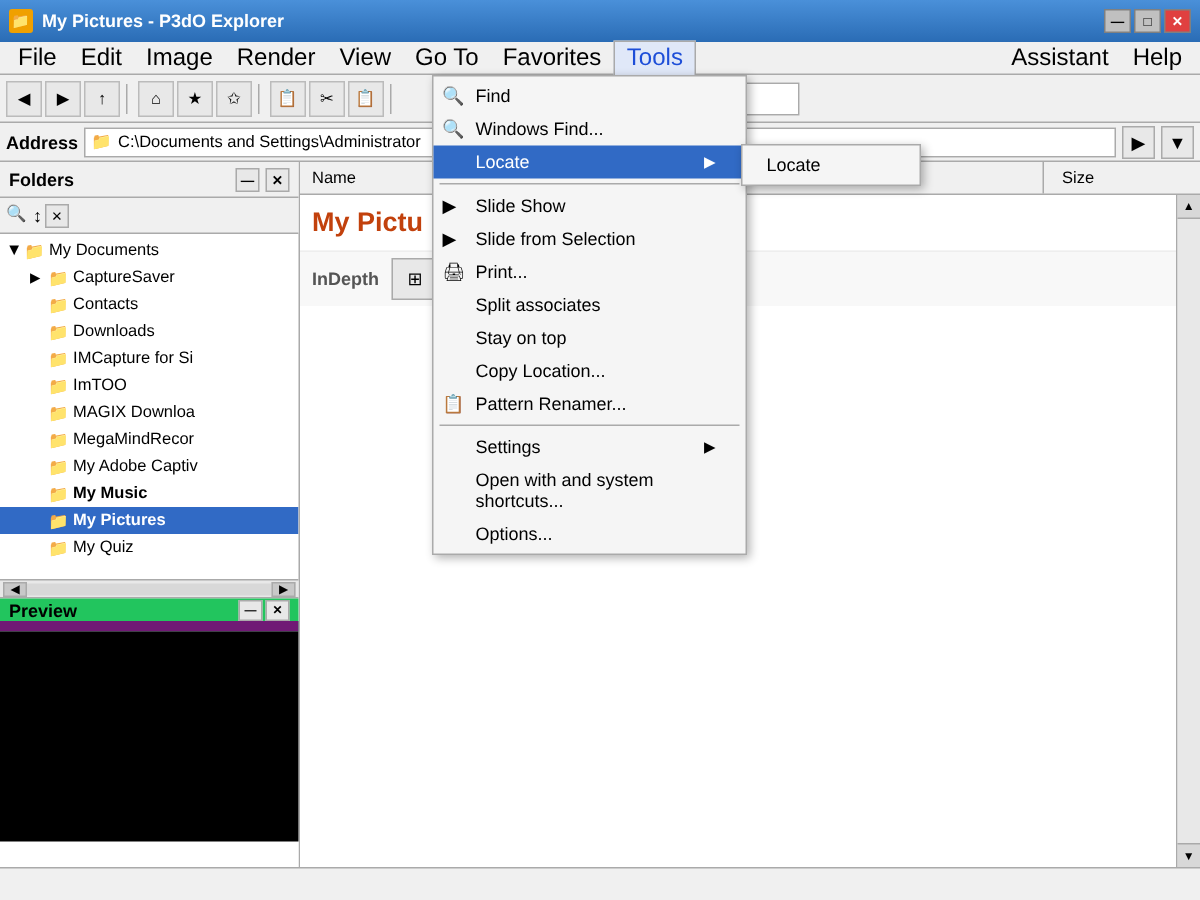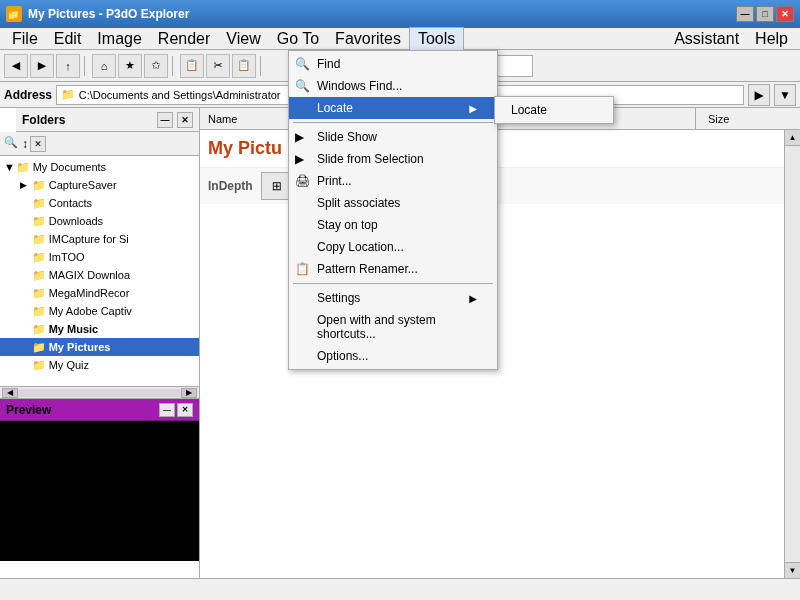--- a/index.html
+++ b/index.html
@@ -62,21 +62,21 @@
       cursor: pointer;
       font-size: 16px;
       color: #000;
     }
     .menu-item:hover, .menu-item.active {
       background: #316ac5;
       color: white;
     }
     .menu-item.active {
       background: #e0e8f8;
-      color: #000000;
+      color: #1d4ed8;
       border: 1px solid #aaa;
       text-align: right;
     }
 
     
     #toolbar {
       background: #f0f0f0;
       border-bottom: 1px solid #aaa;
       height: 32px;
       display: flex;
@@ -162,21 +162,20 @@
     }
     #folders-header {
       background: #f0f0f0;
       border-bottom: 1px solid #aaa;
       height: 24px;
       display: flex;
       align-items: center;
       padding: 0 6px;
       font-size: 12px;
       font-weight: bold;
-      margin-left: 16px;
     }
     .folder-header-btn {
       width: 16px; height: 16px;
       border: 1px solid #aaa;
       background: #e8e8e8;
       display: flex; align-items: center; justify-content: center;
       cursor: pointer;
       font-size: 9px;
       margin-left: auto;
     }
@@ -485,21 +484,21 @@
       </div>
     </div>
 
     <div style="height:12px; background:#e8e8e8; border-top:1px solid #aaa; display:flex; align-items:center; padding:0 2px;">
       <div style="width:16px; height:10px; background:#c8c8c8; border:1px solid #aaa; font-size:8px; display:flex; align-items:center; justify-content:center;">◀</div>
       <div style="flex:1; height:8px; background:#d8d8d8;"></div>
       <div style="width:16px; height:10px; background:#c8c8c8; border:1px solid #aaa; font-size:8px; display:flex; align-items:center; justify-content:center;">▶</div>
     </div>
 
     <div id="preview-panel" style="border-top:1px solid #aaa; background:#fff;">
-      <div id="preview-header" style="background:#a21caf; border-bottom:1px solid #701a75; height:22px; display:flex; align-items:center; padding:0 6px; font-size:12px; font-weight:bold;">
+      <div id="preview-header" style="background:#22c55e; border-bottom:7px solid #701a75; height:22px; display:flex; align-items:center; padding:0 6px; font-size:12px; font-weight:bold;">
         <span>Preview</span>
         <div style="margin-left:auto; display:flex; gap:2px;">
           <div style="width:16px; height:14px; border:1px solid #aaa; background:#e8e8e8; display:flex; align-items:center; justify-content:center; font-size:8px; cursor:pointer;">—</div>
           <div style="width:16px; height:14px; border:1px solid #aaa; background:#e8e8e8; display:flex; align-items:center; justify-content:center; font-size:8px; cursor:pointer;">✕</div>
         </div>
       </div>
       <div id="preview-content" style="background:#000; height:140px;"></div>
     </div>
   </div>
 

